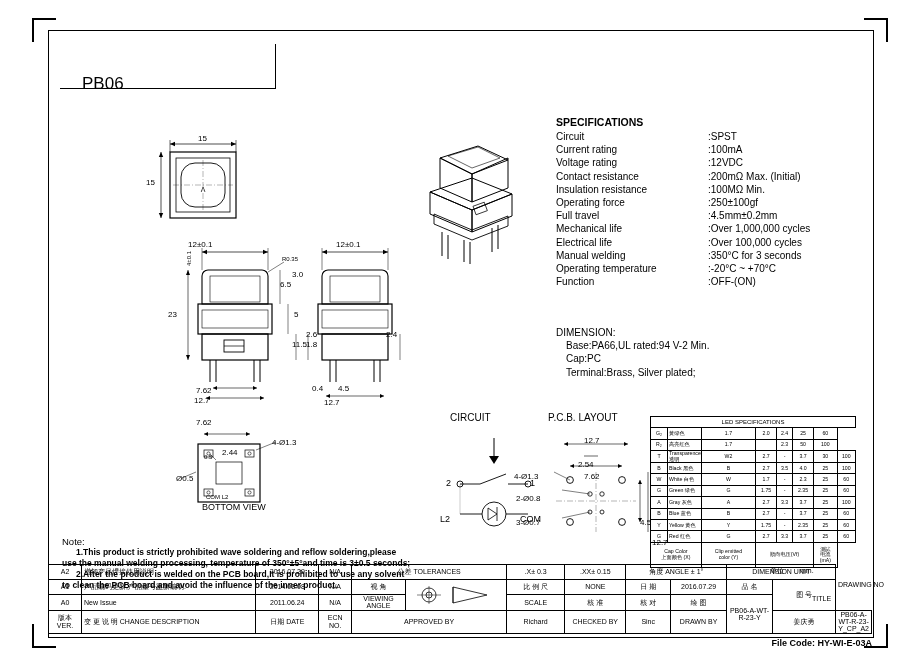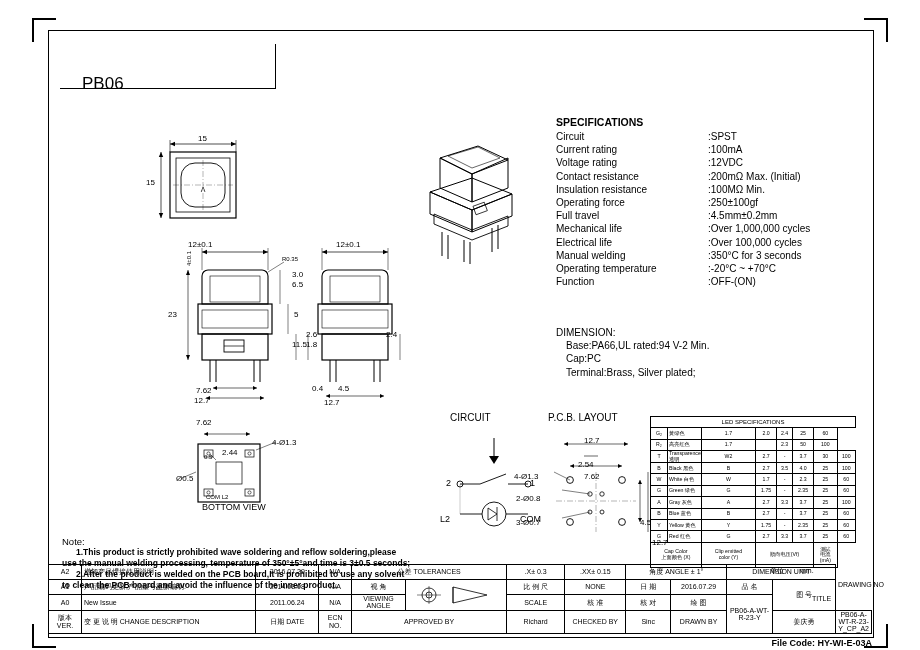--- a/index.html
+++ b/index.html
@@ -198,21 +198,21 @@
       <line x1="104" y1="34" x2="104" y2="68" stroke="#000" stroke-width="0.5"></line>
       <line x1="112" y1="68" x2="112" y2="98" stroke="#000" stroke-width="0.5"></line>
       <line x1="120" y1="98" x2="120" y2="124" stroke="#000" stroke-width="0.5"></line>
 
       <line x1="92" y1="36" x2="108" y2="26" stroke="#000" stroke-width="0.5"></line>
     </svg>
   </div>
   <div class="abs t" style="left:188px;top:232px;">12±0.1</div>
   <div class="abs t6" style="left:282px;top:248px;">R0.35</div>
   <div class="abs t" style="left:292px;top:262px;">3.0</div>
-  <div class="abs t" style="left:292px;top:272px;">6.5</div>
+  <div class="abs t" style="left:280px;top:272px;">6.5</div>
   <div class="abs t" style="left:294px;top:302px;">5</div>
   <div class="abs t" style="left:168px;top:302px;">23</div>
   <div class="abs t" style="left:292px;top:332px;">11.5</div>
   <div class="abs t6" style="left:186px;top:258px;transform:rotate(-90deg);transform-origin:left top;">4±0.1</div>
   <div class="abs t" style="left:196px;top:378px;">7.62</div>
   <div class="abs t" style="left:194px;top:388px;">12.7</div>
 
   <div class="abs" style="left:300px;top:228px;">
     <svg width="130" height="172" viewBox="0 0 130 172">
       <line x1="22" y1="16" x2="88" y2="16" stroke="#000" stroke-width="0.7"></line>

